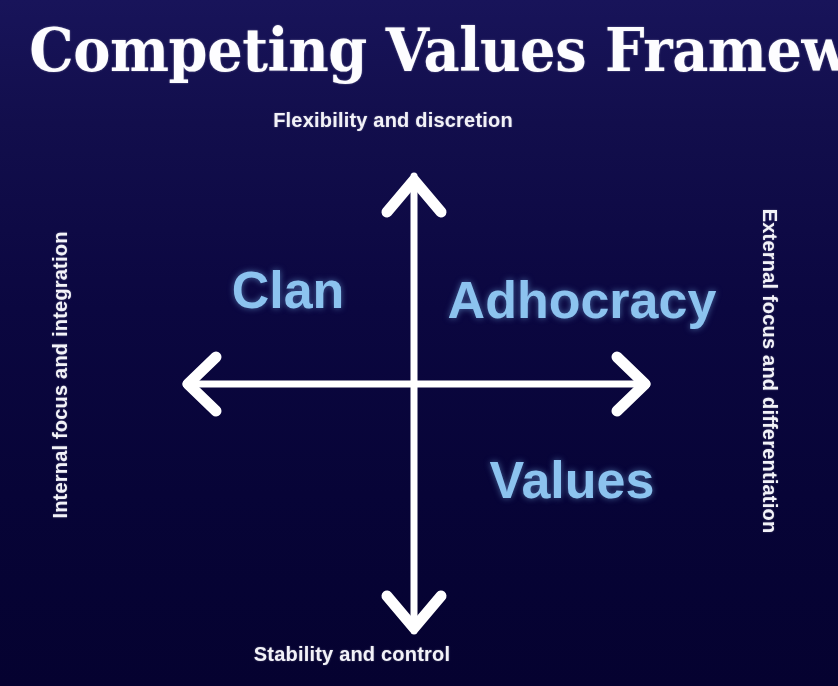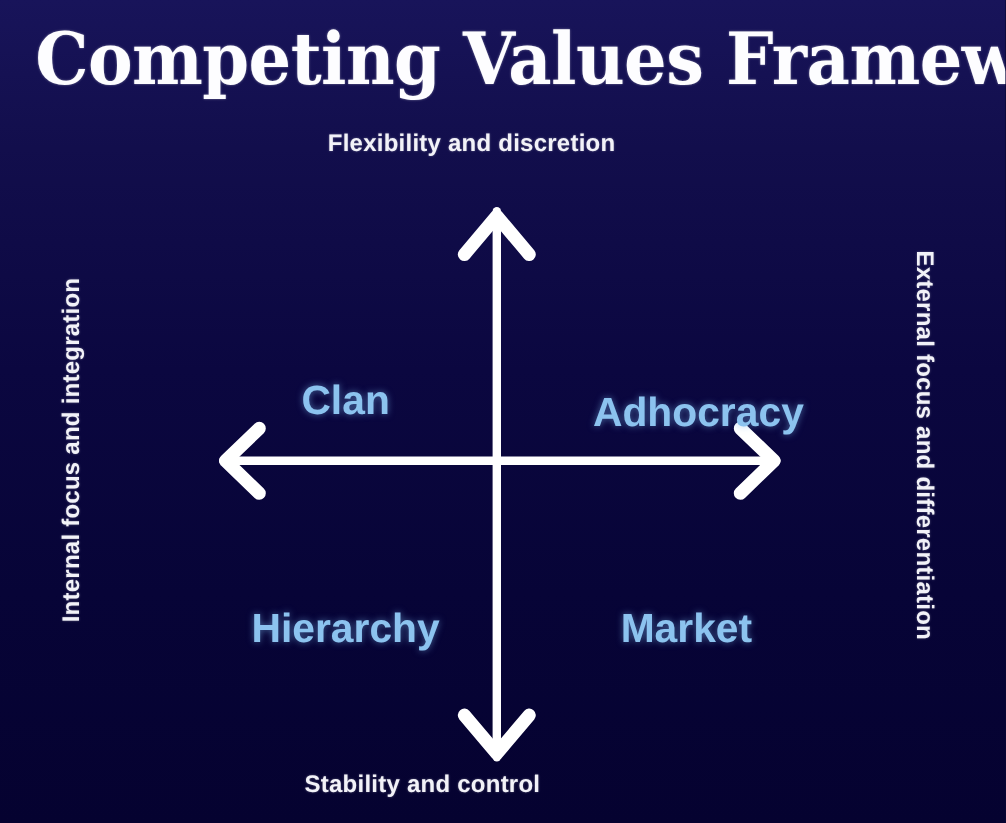--- a/index.html
+++ b/index.html
@@ -95,27 +95,26 @@
     left: 0;
     width: 838px;
     height: 686px;
   }
 
   
   .quadrant {
     position: absolute;
     font-family: "Liberation Sans", sans-serif;
     font-weight: bold;
-    font-size: 34px;
+    font-size: 52px;
     line-height: 48px;
     color: #8cc3ef;
     text-shadow: 0 0 6px rgba(120,180,235,0.55);
     white-space: nowrap;
     text-align: center;
-    margin-top: 44px;
   }
 
   #quad-clan      { top: 266px; left: 178px;  width: 220px; }
   #quad-adhocracy { top: 276px; left: 432px;  width: 300px; }
   #quad-hierarchy { top: 456px; left: 168px;  width: 240px; }
   #quad-market    { top: 456px; left: 432px;  width: 280px; }
 </style>
 </head>
 <body>
 
@@ -147,17 +146,16 @@
       <polyline points="216,357 188,384 216,411"></polyline>
 
       <polyline points="617,357 645,384 617,411"></polyline>
     </g>
   </svg>
 
   <div class="quadrant" id="quad-clan">Clan</div>
 
   <div class="quadrant" id="quad-adhocracy">Adhocracy</div>
 
-  <div class="quadrant" id="quad-hierarchy">Hierarchy</div>
 
-  <div class="quadrant" id="quad-market">Market</div>
+  <div class="quadrant" id="quad-market">Values</div>
 
 </div>
 
 </body></html>

